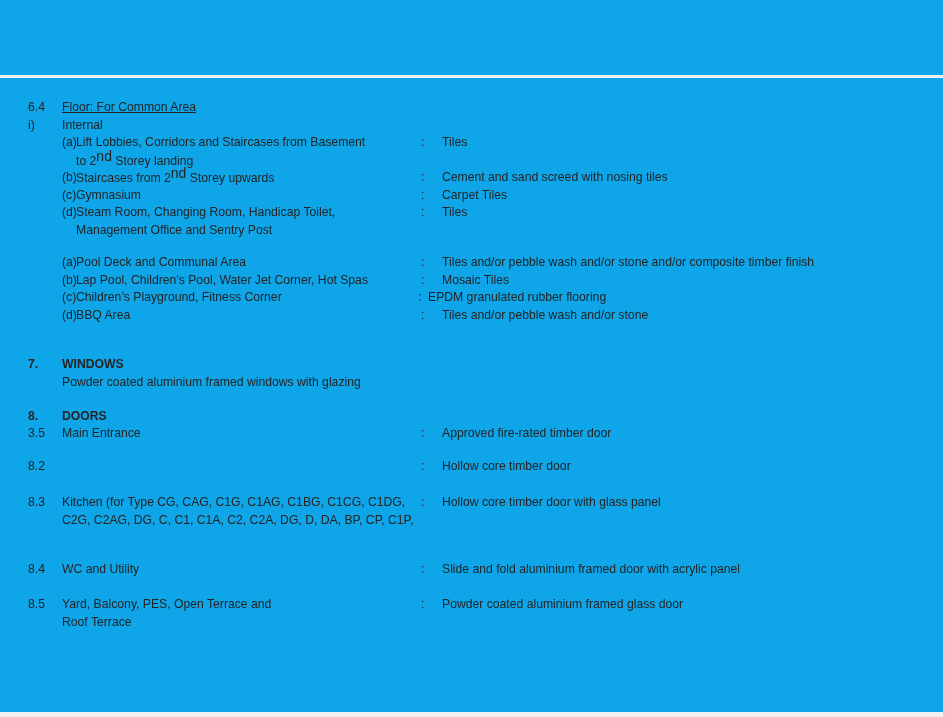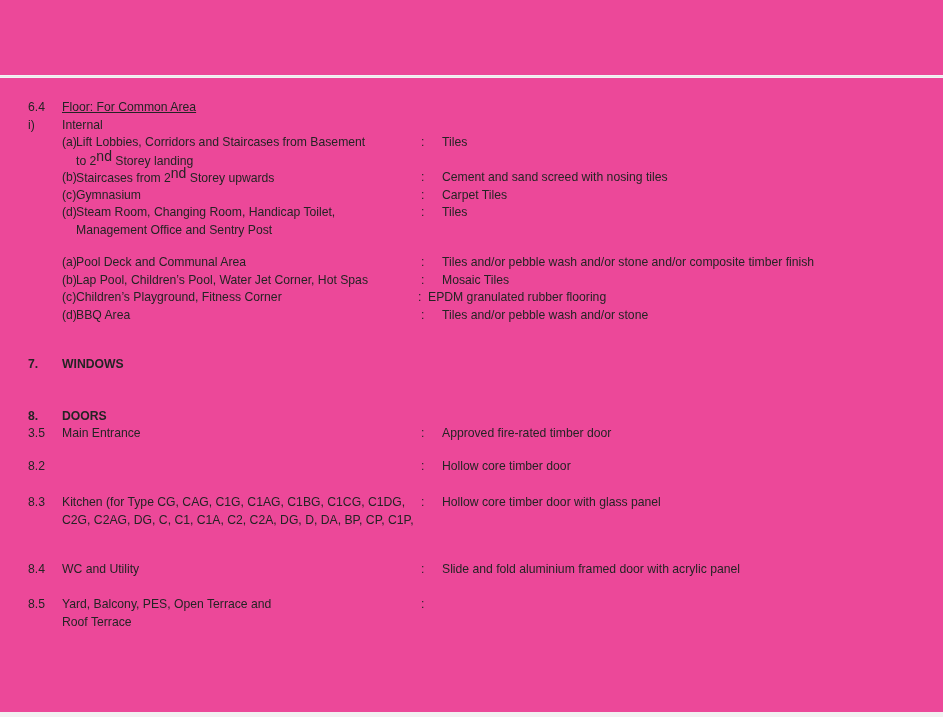--- a/index.html
+++ b/index.html
@@ -1,20 +1,20 @@
 <!DOCTYPE html>
 <html><head>
 <meta charset="utf-8">
 <style>
   html, body { margin: 0; padding: 0; background: #ffffff; }
   .page {
     position: relative;
     width: 943px;
     height: 717px;
-    background: #ec4899;
+    background: #0ea5e9;
     overflow: hidden;
     font-family: "Liberation Sans", "DejaVu Sans", sans-serif;
     font-size: 12.2px;
     line-height: 17.5px;
     color: #242424;
   }
   .sep {
     position: absolute;
     left: 0;
     width: 100%;
@@ -110,20 +110,23 @@
       <span class="c colon">:</span>
       <span class="c value">Tiles and/or pebble wash and/or stone</span>
     </div>
   </div>
 
   <div class="blk" style="top:356px">
     <div class="line">
       <span class="c num b">7.</span>
       <span class="c label b">WINDOWS</span>
     </div>
+    <div class="line">
+      <span class="c label">Powder coated aluminium framed windows with glazing</span>
+    </div>
   </div>
 
   <div class="blk" style="top:408px">
     <div class="line">
       <span class="c num b">8.</span>
       <span class="c label b">DOORS</span>
     </div>
   </div>
 
   <div class="blk" style="top:425px">
@@ -162,19 +165,20 @@
       <span class="c colon">:</span>
       <span class="c value">Slide and fold aluminium framed door with acrylic panel</span>
     </div>
   </div>
 
   <div class="blk" style="top:596px">
     <div class="line">
       <span class="c num">8.5</span>
       <span class="c label">Yard, Balcony, PES, Open Terrace and</span>
       <span class="c colon">:</span>
+      <span class="c value">Powder coated aluminium framed glass door</span>
     </div>
     <div class="line">
       <span class="c label">Roof Terrace</span>
     </div>
   </div>
 
 </div>
 
 </body></html>

